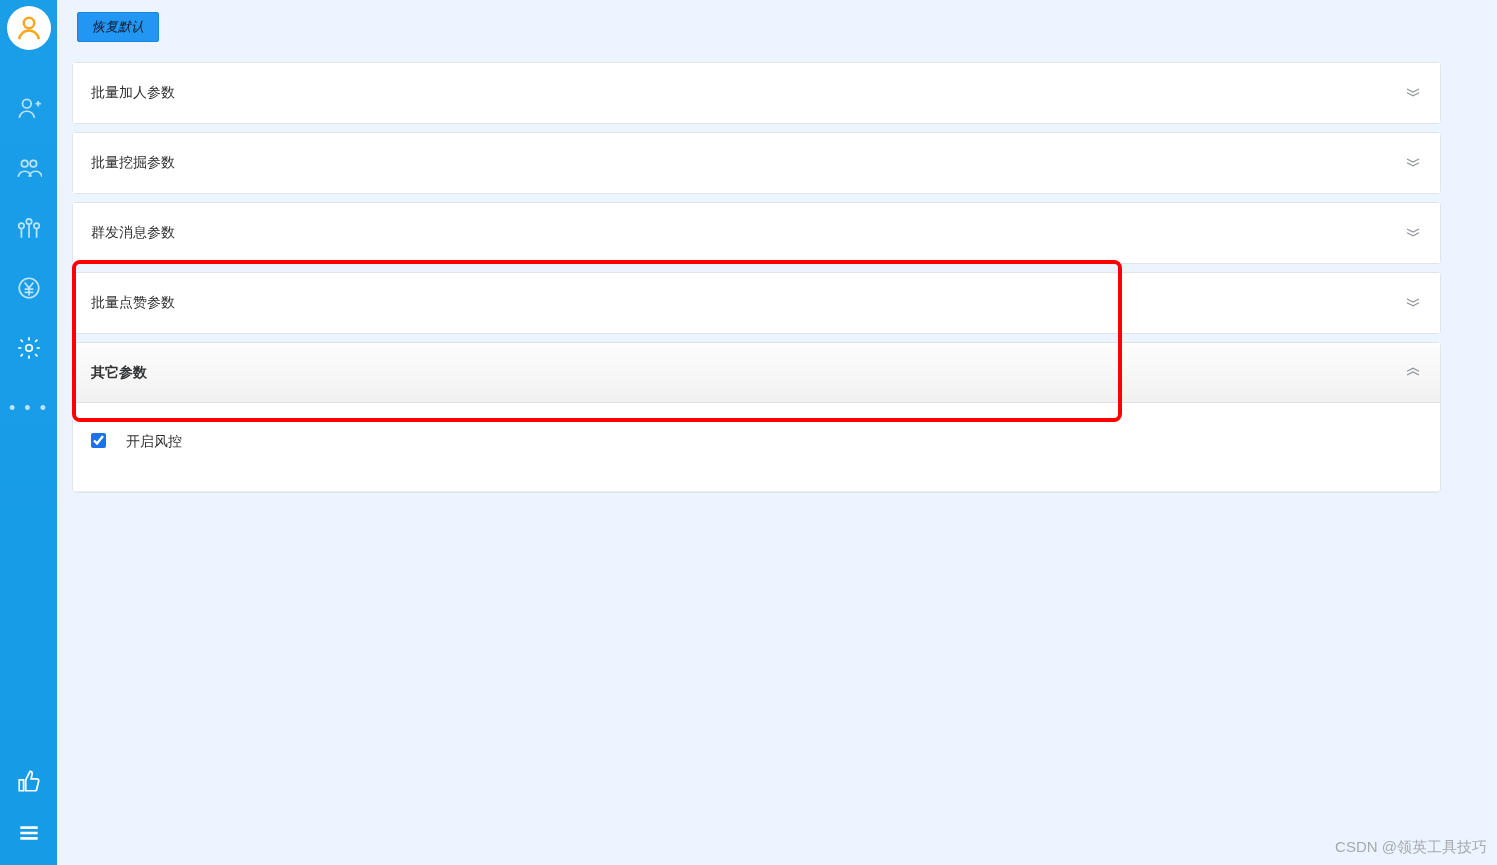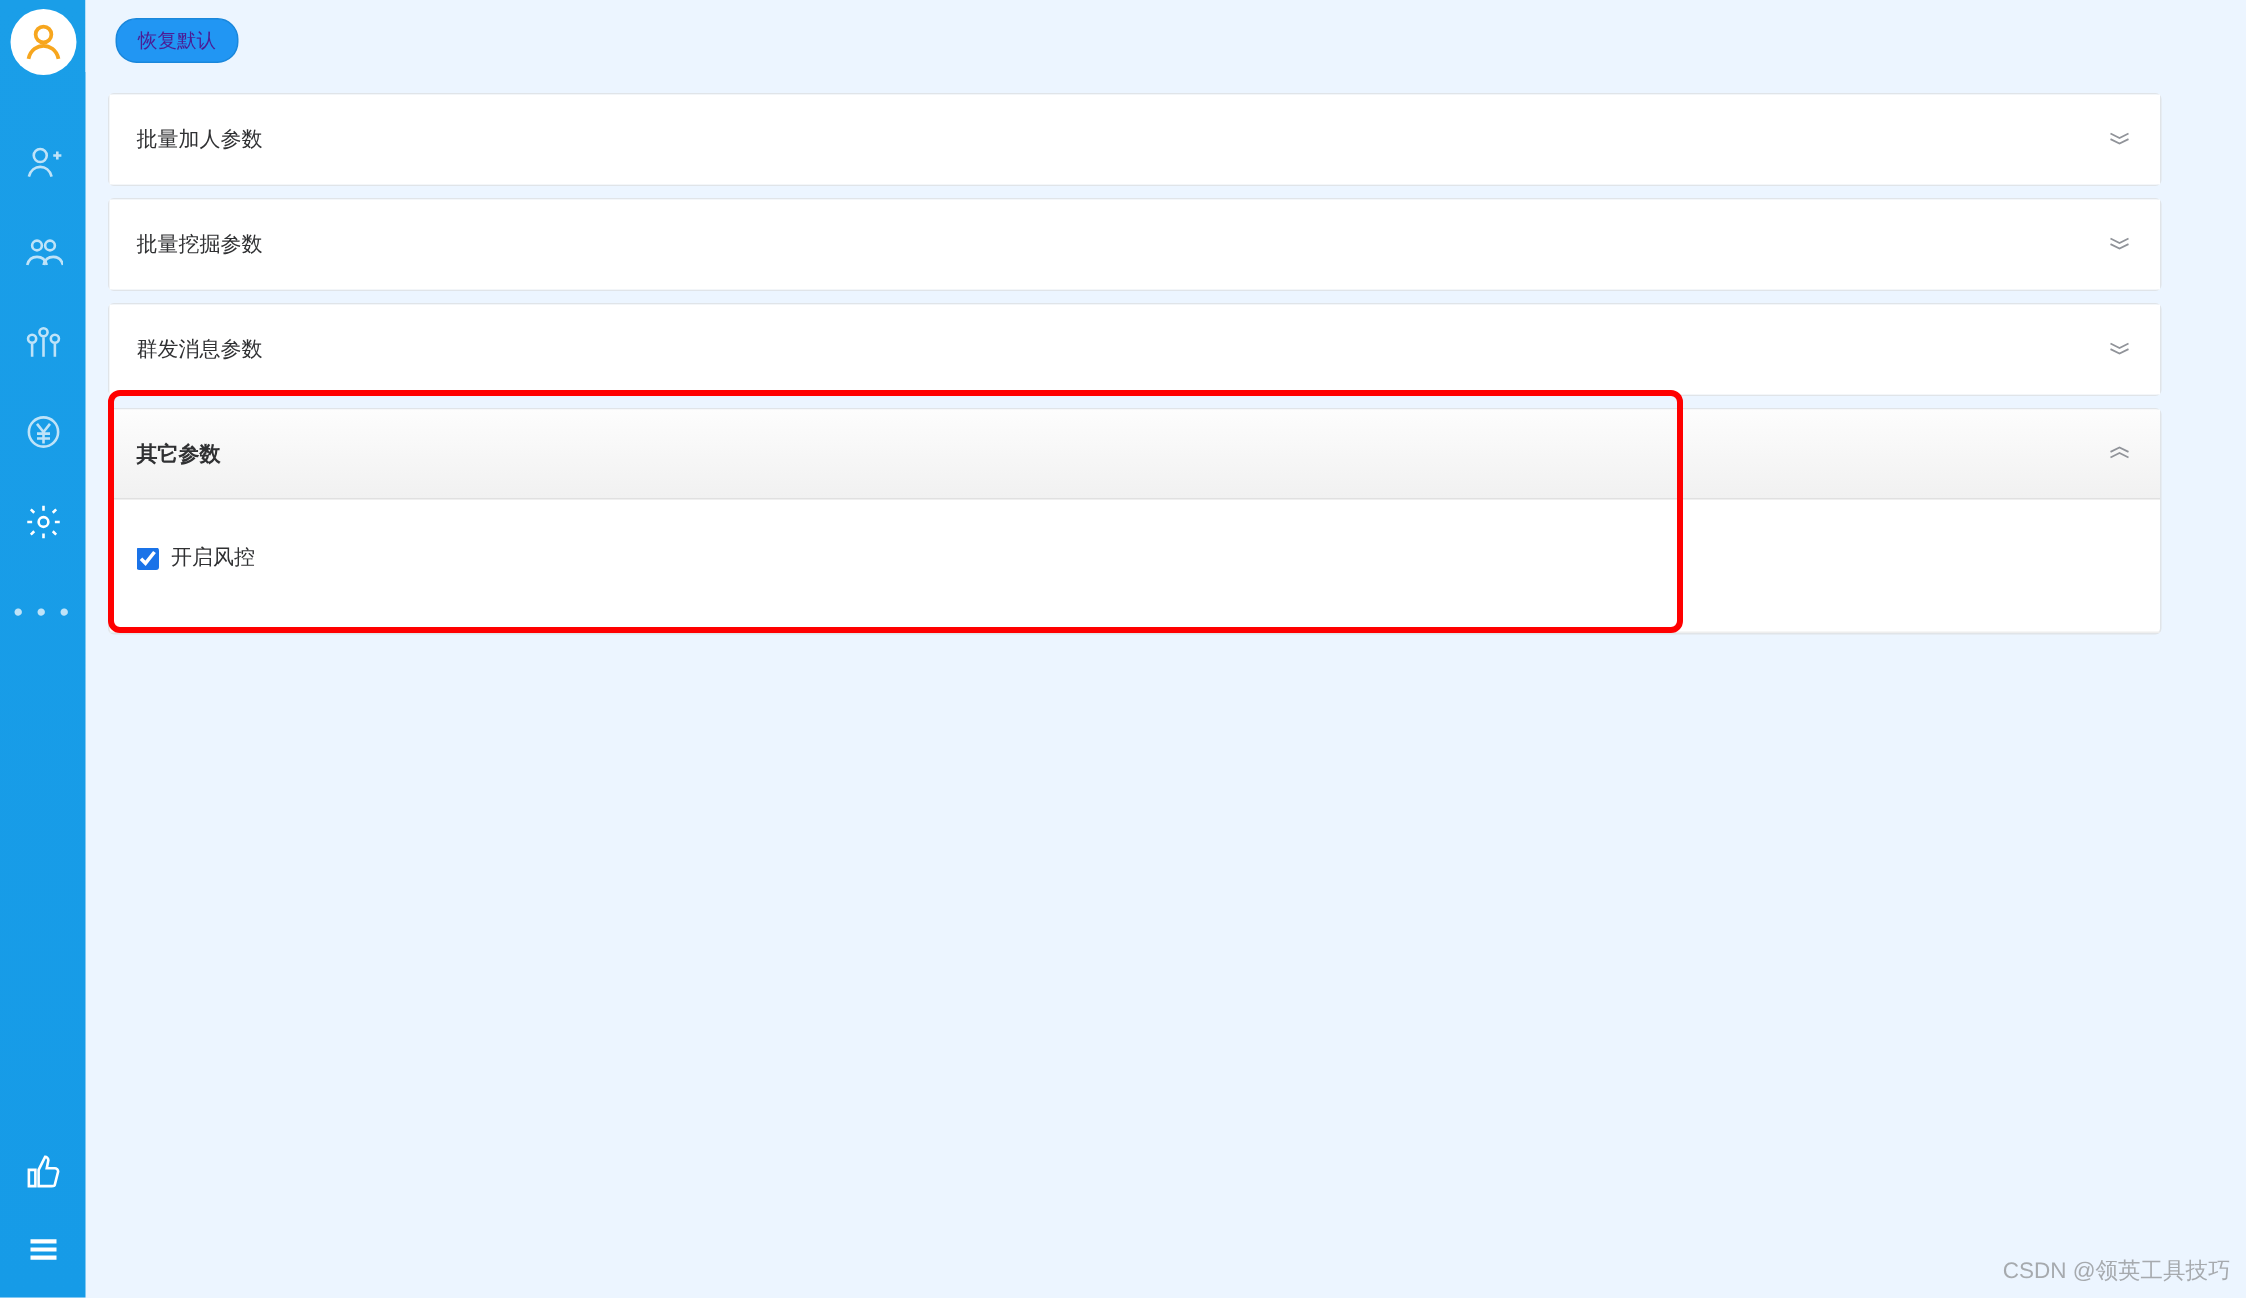--- a/index.html
+++ b/index.html
@@ -62,26 +62,27 @@
       left: 57px;
       top: 0;
       right: 0;
       height: 48px;
       padding: 12px 20px;
       background: #ecf5ff;
     }
     .btn-primary {
       display: inline-block;
       background: #2196f3;
-      color: #4c1d95;
+      color: #0f172a;
       border: 1px solid #1a87db;
       padding: 5px 14px;
       font-size: 13px;
-      border-radius: 14px;
-      cursor: pointer;
+      border-radius: 2px;
+      cursor: pointer;
+      font-style: italic;
     }
 
     
     .content {
       position: absolute;
       left: 72px;
       right: 56px;
       top: 62px;
       bottom: 20px;
     }
@@ -110,22 +111,22 @@
       border-bottom: 1px solid #e0e0e0;
       font-weight: bold;
       text-align: center;
     }
     .panel-body {
       padding: 30px 18px 40px;
       border-bottom: 1px solid #eee;
     }
     .checkbox-row {
       display: flex;
-      align-items: center;
-      gap: 8px;
+      align-items: flex-start;
+      gap: 20px;
       font-size: 14px;
       color: #303133;
     }
     .checkbox-row input[type="checkbox"] {
       width: 15px;
       height: 15px;
       accent-color: #1a73e8;
       cursor: pointer;
     }
     
@@ -247,20 +248,30 @@
     <div class="panel-header">
       <span>群发消息参数</span>
       <span class="chev chev-down">
         <svg viewBox="0 0 24 12">
             <path d="M4 2l8 4 8-4M4 7l8 4 8-4"></path>
           </svg>
       </span>
     </div>
   </div>
 
+  <div class="panel">
+    <div class="panel-header">
+      <span>批量点赞参数</span>
+      <span class="chev chev-down">
+        <svg viewBox="0 0 24 12">
+            <path d="M4 2l8 4 8-4M4 7l8 4 8-4"></path>
+          </svg>
+      </span>
+    </div>
+  </div>
 
   <div class="panel panel-expanded">
     <div class="panel-header">
       <span>其它参数</span>
       <span class="chev chev-up">
         <svg viewBox="0 0 24 12">
             <path d="M4 10l8-4 8 4M4 5l8-4 8 4"></path>
           </svg>
       </span>
     </div>

